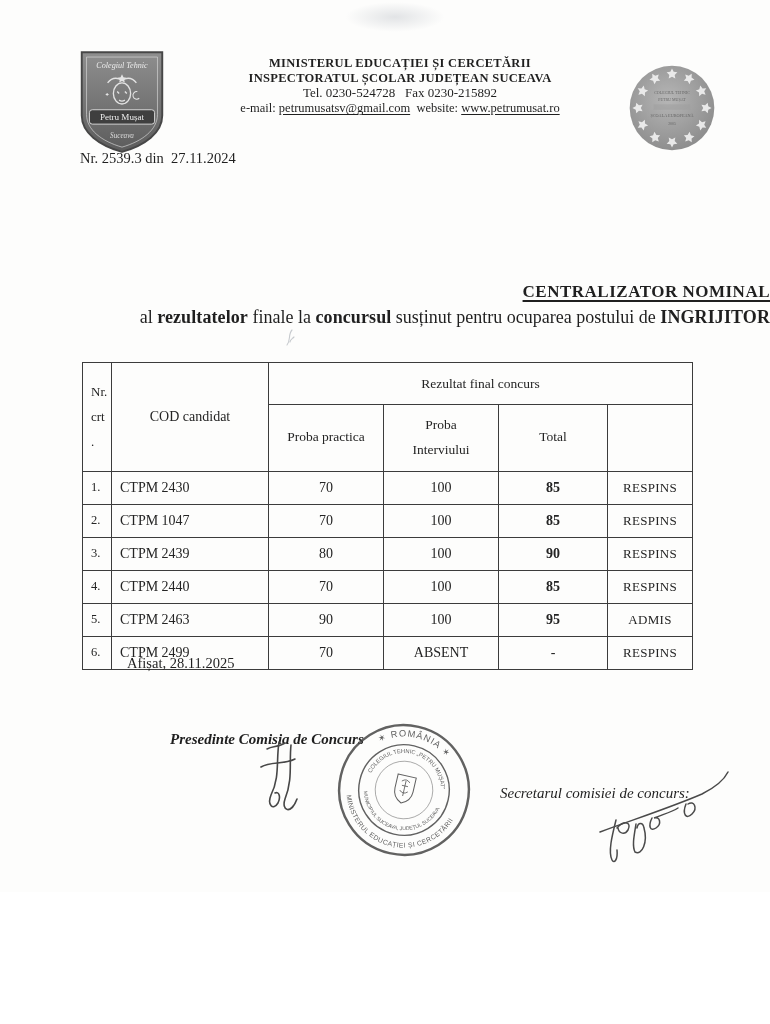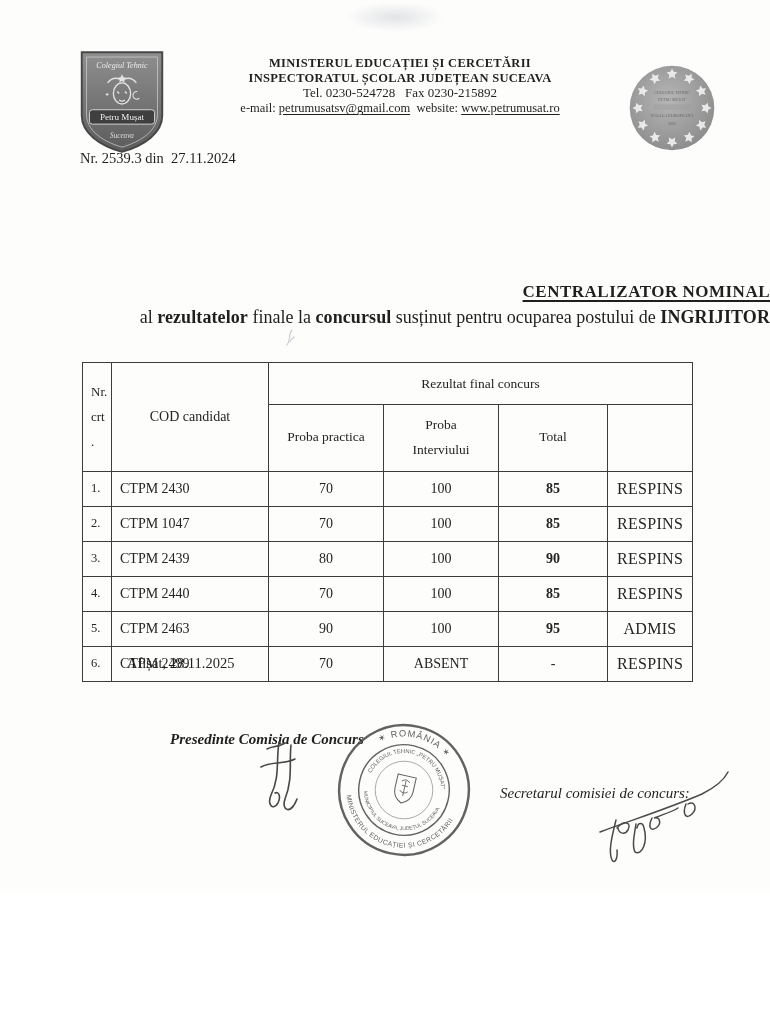--- a/index.html
+++ b/index.html
@@ -32,21 +32,21 @@
     table-layout:fixed;font-size:13.5px;color:#242424;}
   table.results td{border:1.5px solid #3c3c3c;padding:8px;vertical-align:middle;}
   td.h-nr{vertical-align:top;text-align:left;padding:3px 0 0 7px;line-height:25px;font-size:13px;}
   td.h-cod{vertical-align:top;text-align:center;padding-top:4px;font-size:14px;}
   td.h-group{height:25px;text-align:center;vertical-align:middle;}
   td.h-sub{vertical-align:top;text-align:center;padding-top:5px;line-height:1.85;}
   td.c-nr{text-align:left;padding-left:8px;font-size:12.5px;}
   td.c-cod{text-align:left;padding-left:9px;font-size:14px;}
   td.c-mid{text-align:center;font-size:14px;}
   td.c-total{text-align:center;font-size:14px;font-weight:bold;}
-  td.c-res{text-align:center;font-size:16px;letter-spacing:.3px;}
+  td.c-res{text-align:center;font-size:13px;letter-spacing:.3px;}
   
   .posted{position:absolute;left:127px;top:655px;font-size:14.5px;}
   .president{position:absolute;left:170px;top:731px;font-size:15px;font-weight:bold;font-style:italic;}
   .secretary{position:absolute;left:500px;top:785px;font-size:15px;font-style:italic;}
   .sig1{position:absolute;left:243px;top:737px;}
   .sig2{position:absolute;left:592px;top:760px;}
   .stamp{position:absolute;left:332px;top:718px;transform:rotate(13deg);opacity:.85;}
   .stamp text{font-family:"Liberation Sans","DejaVu Sans",sans-serif;fill:#454545;}
   .crest text, .medal text{font-family:"Liberation Serif","DejaVu Serif",serif;}
 </style>

